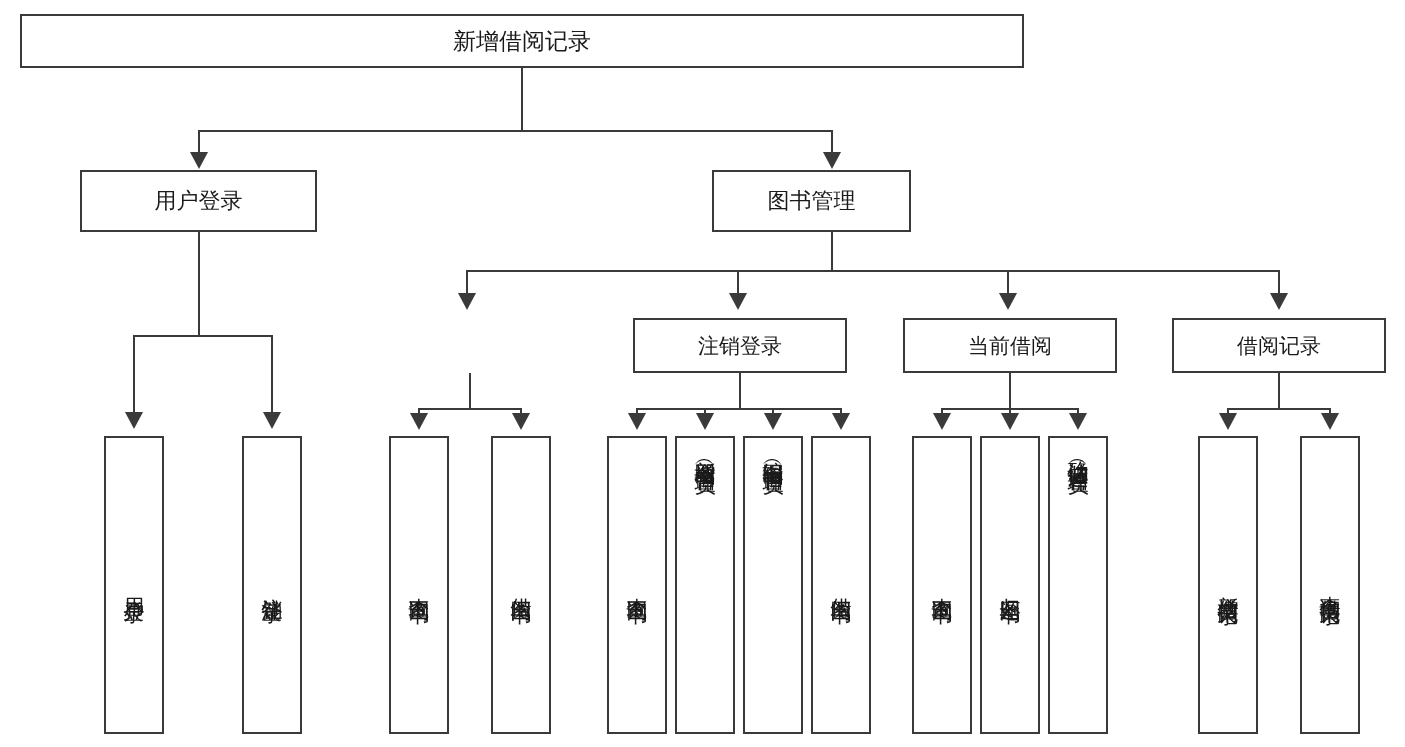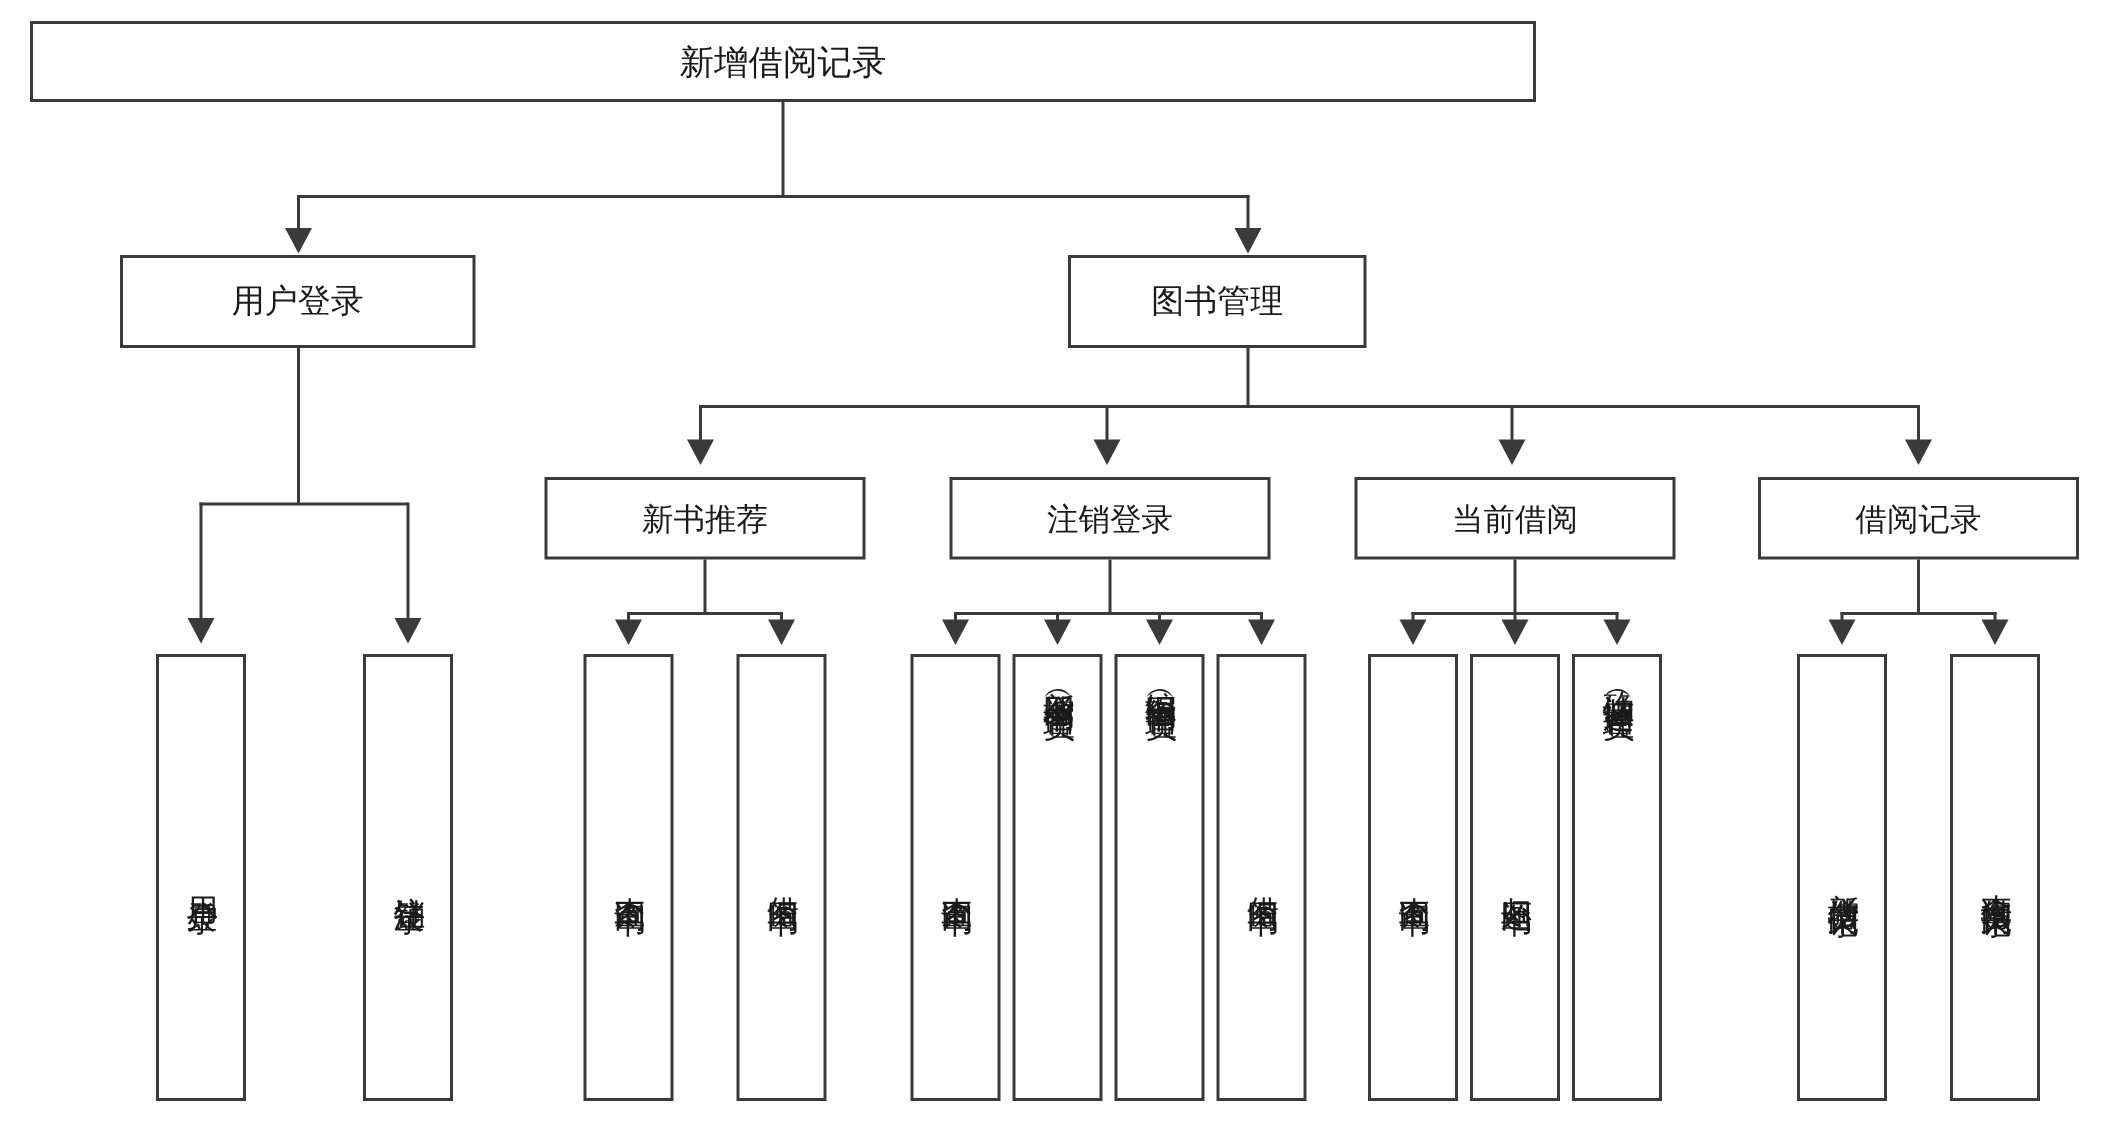--- a/index.html
+++ b/index.html
@@ -124,23 +124,20 @@
   <div class="hline" style="left:466px; top:270px; width:814px;"></div>
   <div class="vline" style="left:466px; top:270px; height:25px;"></div>
   <div class="vline" style="left:737px; top:270px; height:25px;"></div>
   <div class="vline" style="left:1007px; top:270px; height:25px;"></div>
   <div class="vline" style="left:1278px; top:270px; height:25px;"></div>
   <div class="arrow" style="left:458px; top:293px;"></div>
   <div class="arrow" style="left:729px; top:293px;"></div>
   <div class="arrow" style="left:999px; top:293px;"></div>
   <div class="arrow" style="left:1270px; top:293px;"></div>
 
-  <div class="node lvl2" style="left:363px; top:318px; width:214px; height:55px;">
-    <span>新书推荐</span>
-  </div>
   <div class="node lvl2" style="left:633px; top:318px; width:214px; height:55px;">
     <span>注销登录</span>
   </div>
   <div class="node lvl2" style="left:903px; top:318px; width:214px; height:55px;">
     <span>当前借阅</span>
   </div>
   <div class="node lvl2" style="left:1172px; top:318px; width:214px; height:55px;">
     <span>借阅记录</span>
   </div>
 

